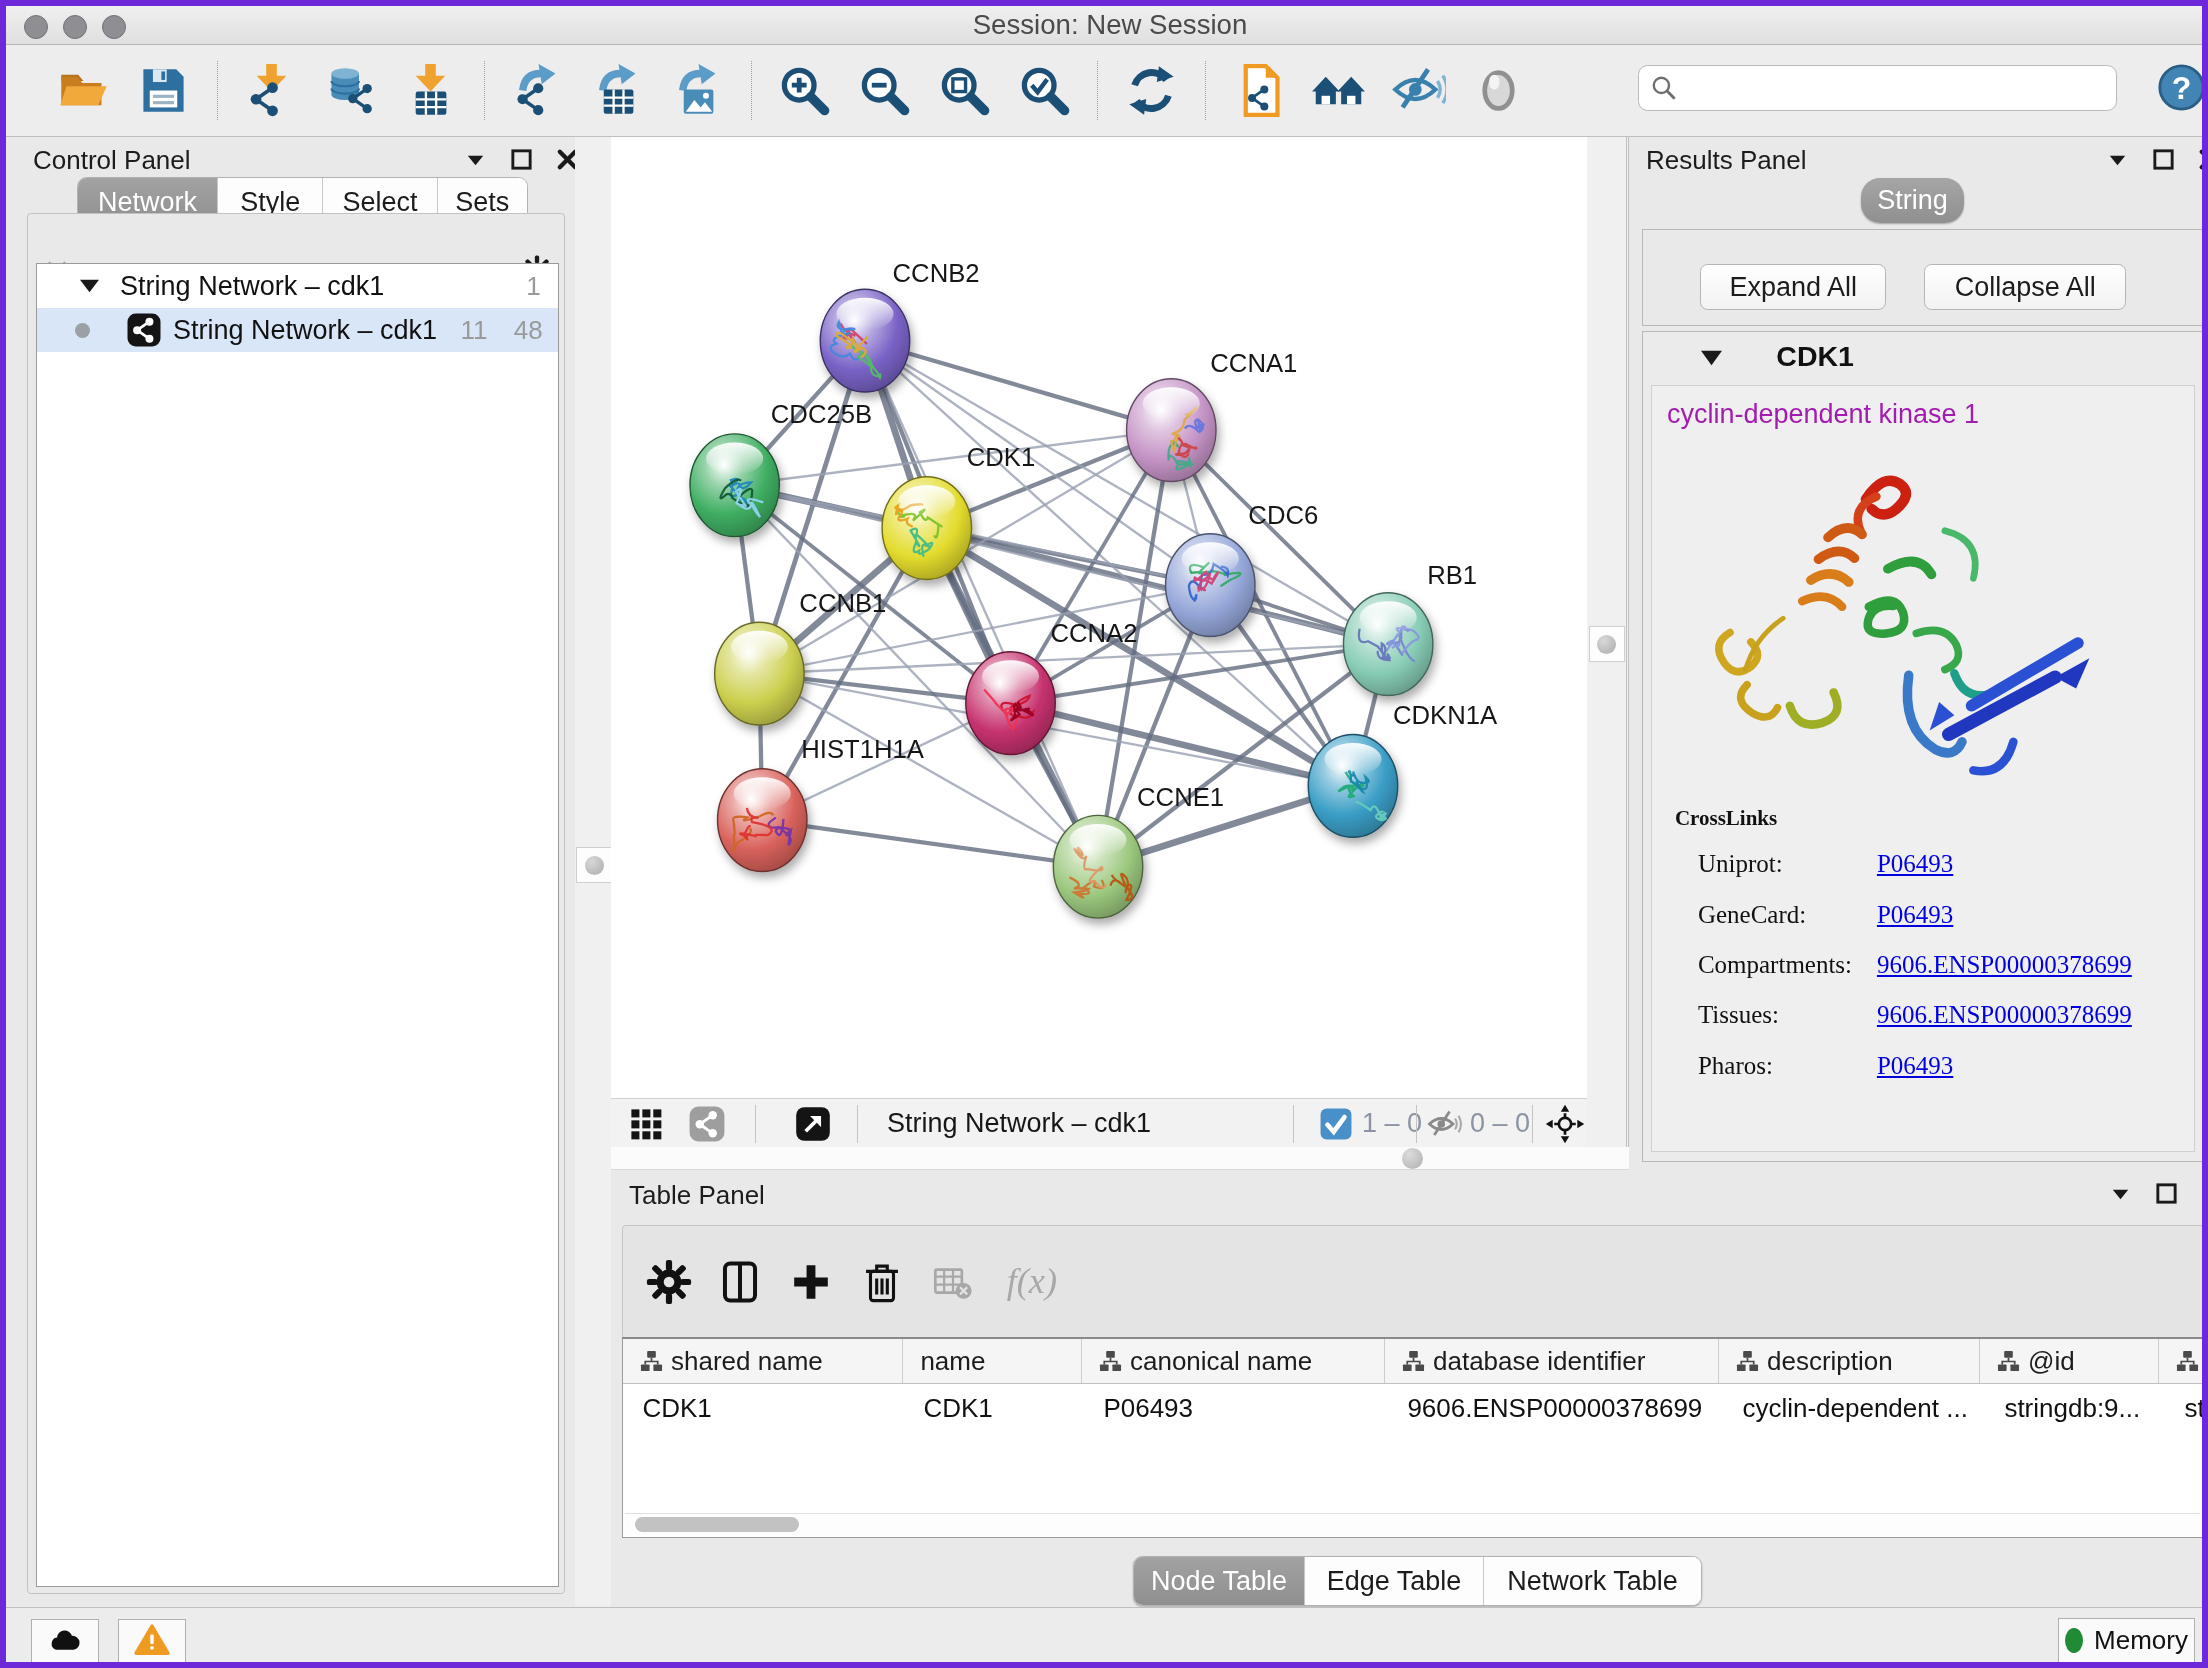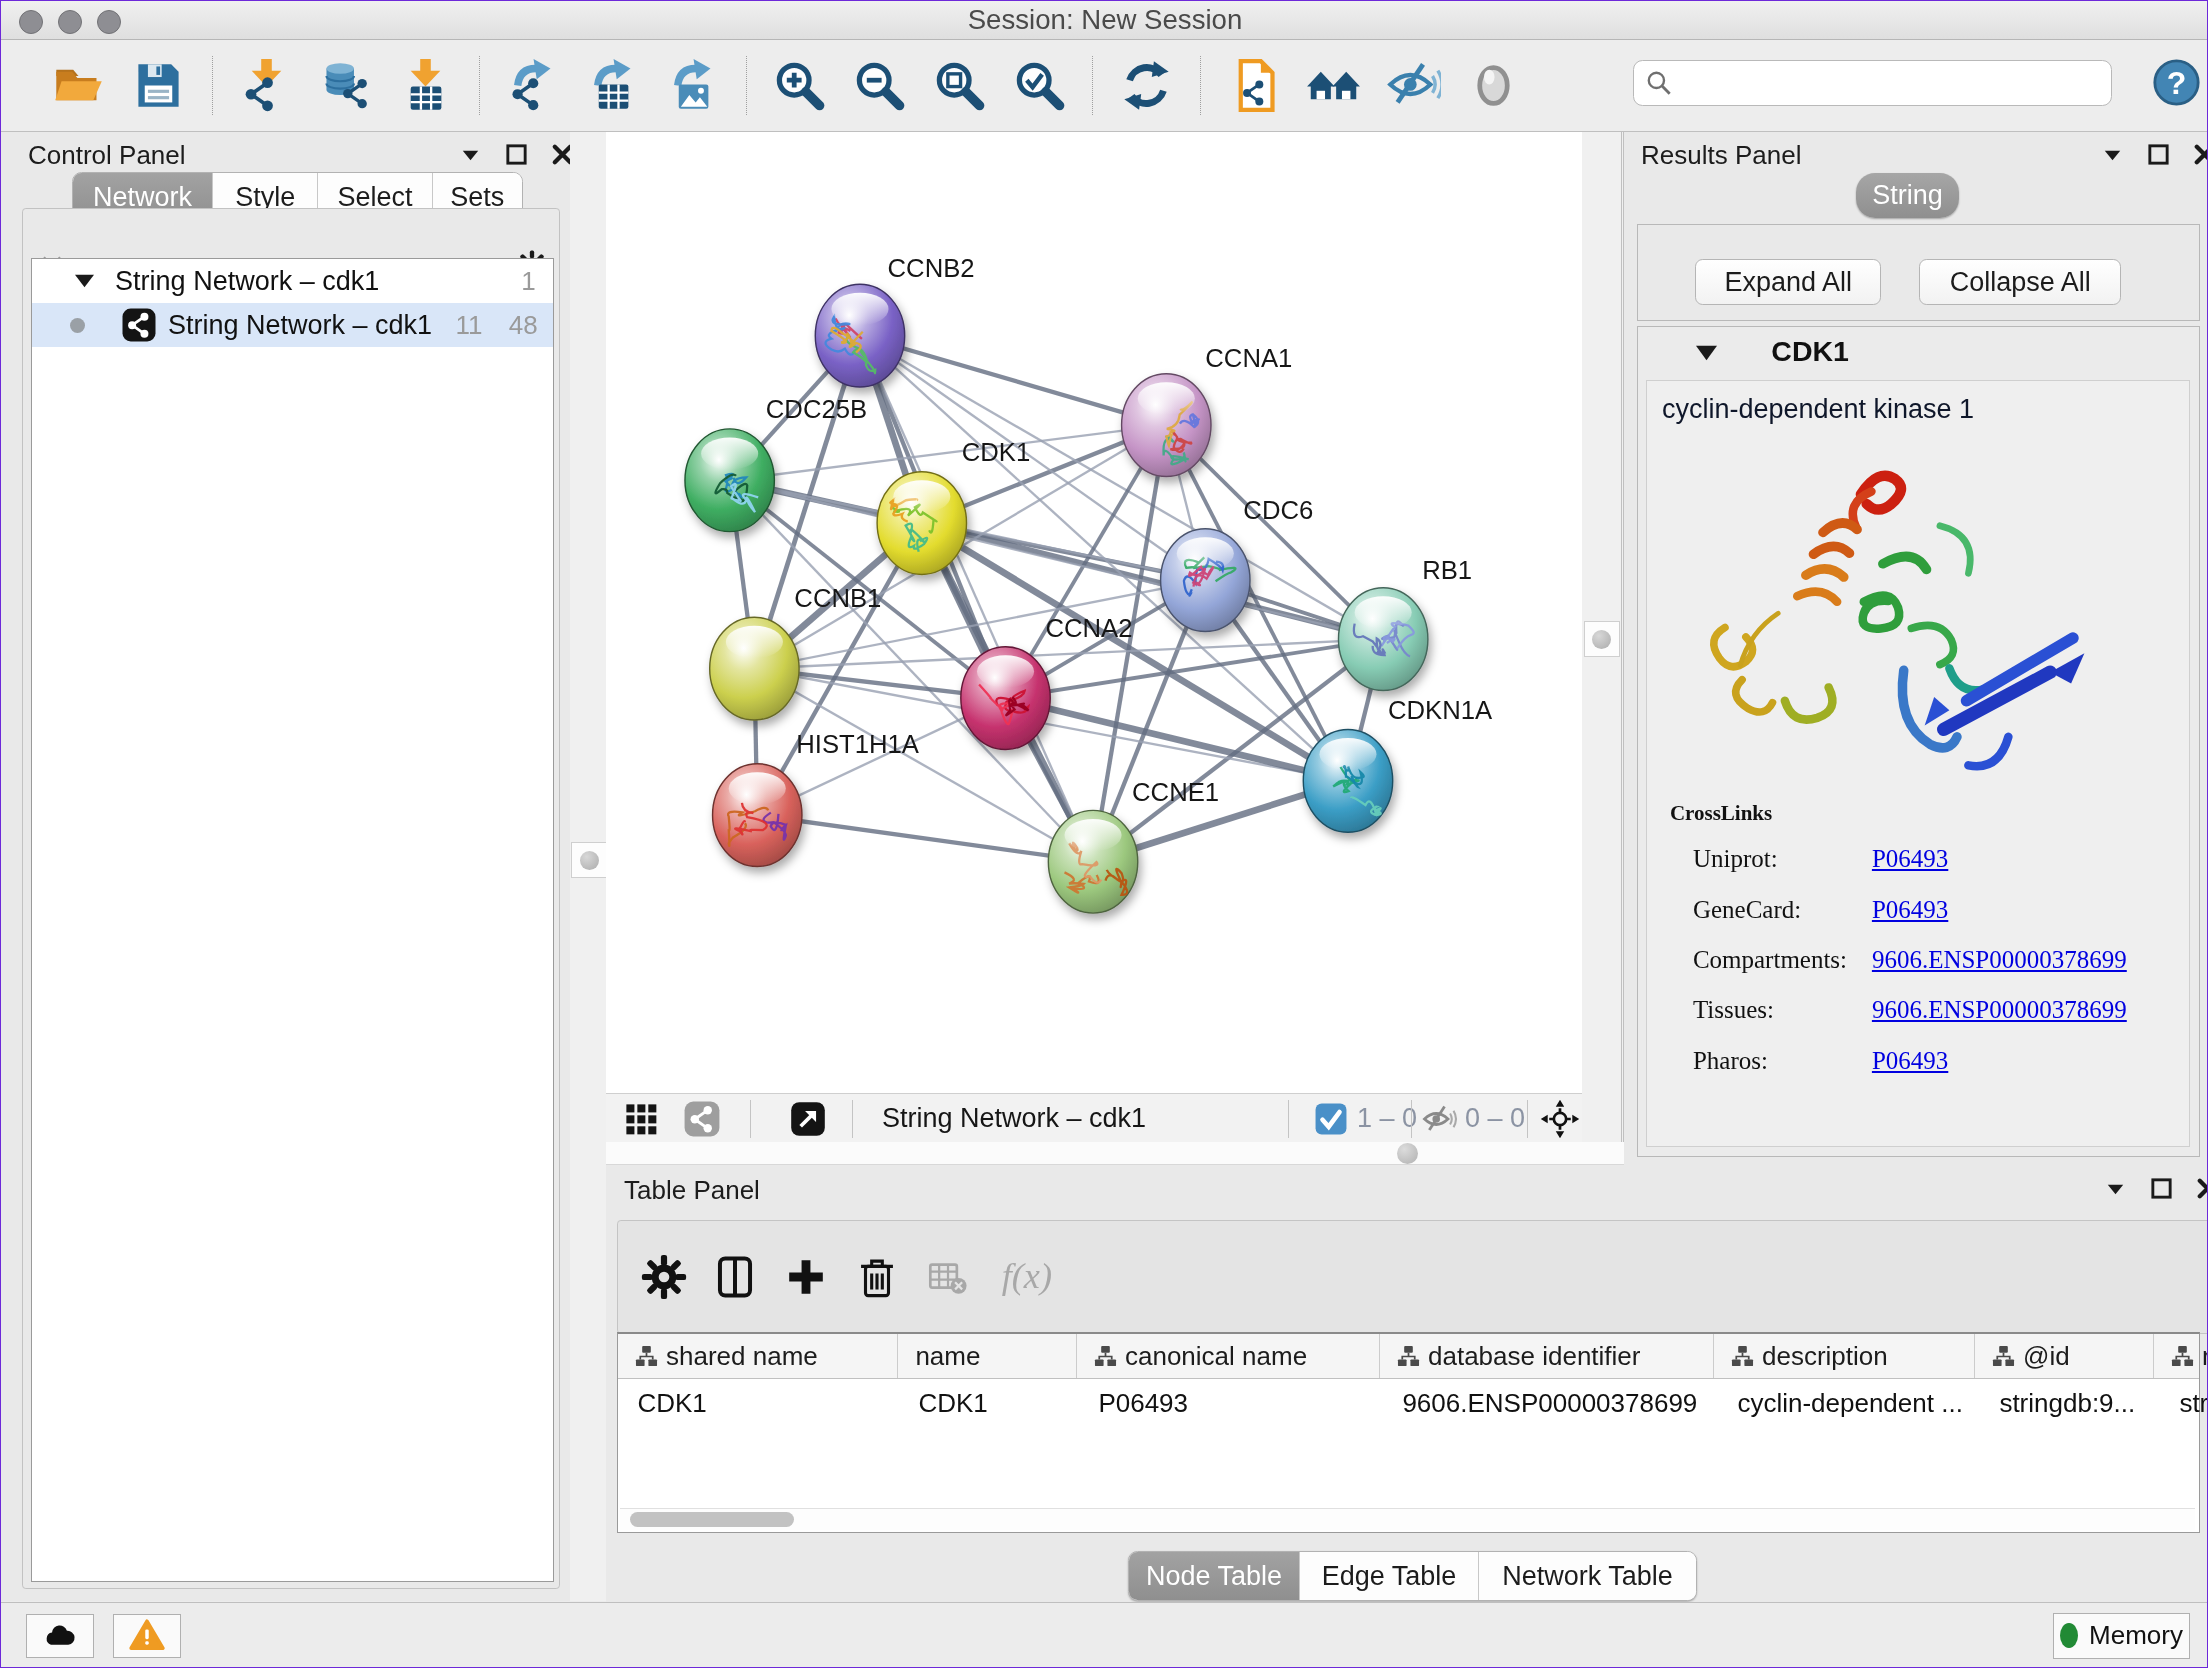--- a/index.html
+++ b/index.html
@@ -1,16 +1,16 @@
 <!DOCTYPE html>
 <html style="font-size:15px"><head>
 <meta charset="utf-8">
 <style>
   html,body{margin:0;padding:0;background:#d8d8d8;}
-  #app{position:relative;width:2208px;height:1668px;background:#ececec;font-family:"Liberation Sans",sans-serif;overflow:hidden;border:1px solid #6d28d9;box-sizing:border-box;}
+  #app{position:relative;width:2208px;height:1668px;background:#ececec;font-family:"Liberation Sans",sans-serif;overflow:hidden;border:6px solid #6d28d9;box-sizing:border-box;}
   .abs{position:absolute;box-sizing:border-box;}
   
   #titlebar{left:0;top:0;width:2208px;height:39px;background:linear-gradient(#f0f0f0,#dfdfdf);border-bottom:1px solid #b6b6b6;}
   .traffic{position:absolute;top:8.6px;width:22px;height:22px;border-radius:50%;background:#8e8e93;border:1px solid #727276;}
   #window-title{position:absolute;left:0;right:0;top:2.9px;text-align:center;font-size:27.6px;color:#4a4a4a;}
   
   #toolbar{left:0;top:39px;width:2208px;height:92px;background:#ededed;border-bottom:1px solid #bfbfbf;display:flex;align-items:center;padding-left:38px;}
   .tbtn{width:55px;height:55px;margin:0 12.4px;background:none;border:none;padding:0;cursor:pointer;}
   .tbtn svg{width:100%;height:100%;}
   .tsep{width:0;height:59px;border-left:1.9px dotted #9f9f9f;margin:0 13.3px;}
@@ -55,21 +55,21 @@
   #h-divider{left:605px;top:1141px;width:1018px;height:23px;background:#fbfbfb;border-bottom:1px solid #d8d8d8;}
   
   #results-panel{left:1623px;top:131px;width:586px;height:1033px;background:#e9e9e9;}
   #string-tab{position:absolute;left:232px;top:41px;width:103px;height:45px;background:linear-gradient(#a6a6a6,#8f8f8f);border-radius:19px;color:#fff;font-size:27px;display:flex;align-items:center;justify-content:center;box-shadow:0 1px 1.9px rgba(0,0,0,.3);}
   #rp-box{position:absolute;left:13.3px;top:92px;width:561px;height:95px;background:#e9e9e9;border:1.9px solid #b8b8b8;}
   .rp-btn{position:absolute;top:34px;height:46px;background:linear-gradient(#ffffff,#f2f2f2);border:1px solid #b5b5b5;border-radius:7.6px;font-size:27px;color:#1c1c1c;font-family:"Liberation Sans",sans-serif;cursor:pointer;}
   #gene-section{position:absolute;left:13.3px;top:194px;width:561px;height:829px;border:1.9px solid #b8b8b8;background:#ebebeb;}
   #gene-header{position:relative;width:100%;height:51px;}
   #gene-name{position:absolute;left:133px;top:7.6px;font-size:28.5px;font-weight:bold;color:#111;}
   #gene-content{position:absolute;left:7.6px;top:53px;width:542px;height:765px;background:#efefef;border:1px solid #cfcfcf;}
-  #gene-desc{position:absolute;left:15px;top:13.3px;font-size:27px;color:#0f172a;}
+  #gene-desc{position:absolute;left:15px;top:13.3px;font-size:27px;color:#a21caf;}
   #protein-svg{position:absolute;left:19px;top:61px;}
   #crosslinks-title{position:absolute;left:23px;top:420px;font-family:"Liberation Serif",serif;font-weight:bold;font-size:21px;color:#111;}
   .xl-row{position:absolute;left:46px;width:485px;height:40px;font-family:"Liberation Serif",serif;font-size:25px;color:#111;}
   .xl-val{position:absolute;left:179px;color:#0000e0;text-decoration:underline;cursor:pointer;}
   
   #table-panel{left:605px;top:1164px;width:1604px;height:437px;background:#e9e9e9;}
   #tp-toolbar{position:absolute;left:11.4px;top:55px;width:1581px;height:112px;background:#e4e4e4;border:1px solid #c4c4c4;border-radius:3.8px;display:flex;align-items:center;padding-left:23px;gap:25px;}
   .tpbtn{width:46px;height:46px;border:none;background:none;padding:0;cursor:pointer;}
   .tpbtn svg{width:100%;height:100%;}
   #tp-table{position:absolute;left:11.4px;top:167px;width:1581px;height:198px;background:#fff;border:1.9px solid #9a9a9a;border-top:2.9px solid #8a8a8a;}

